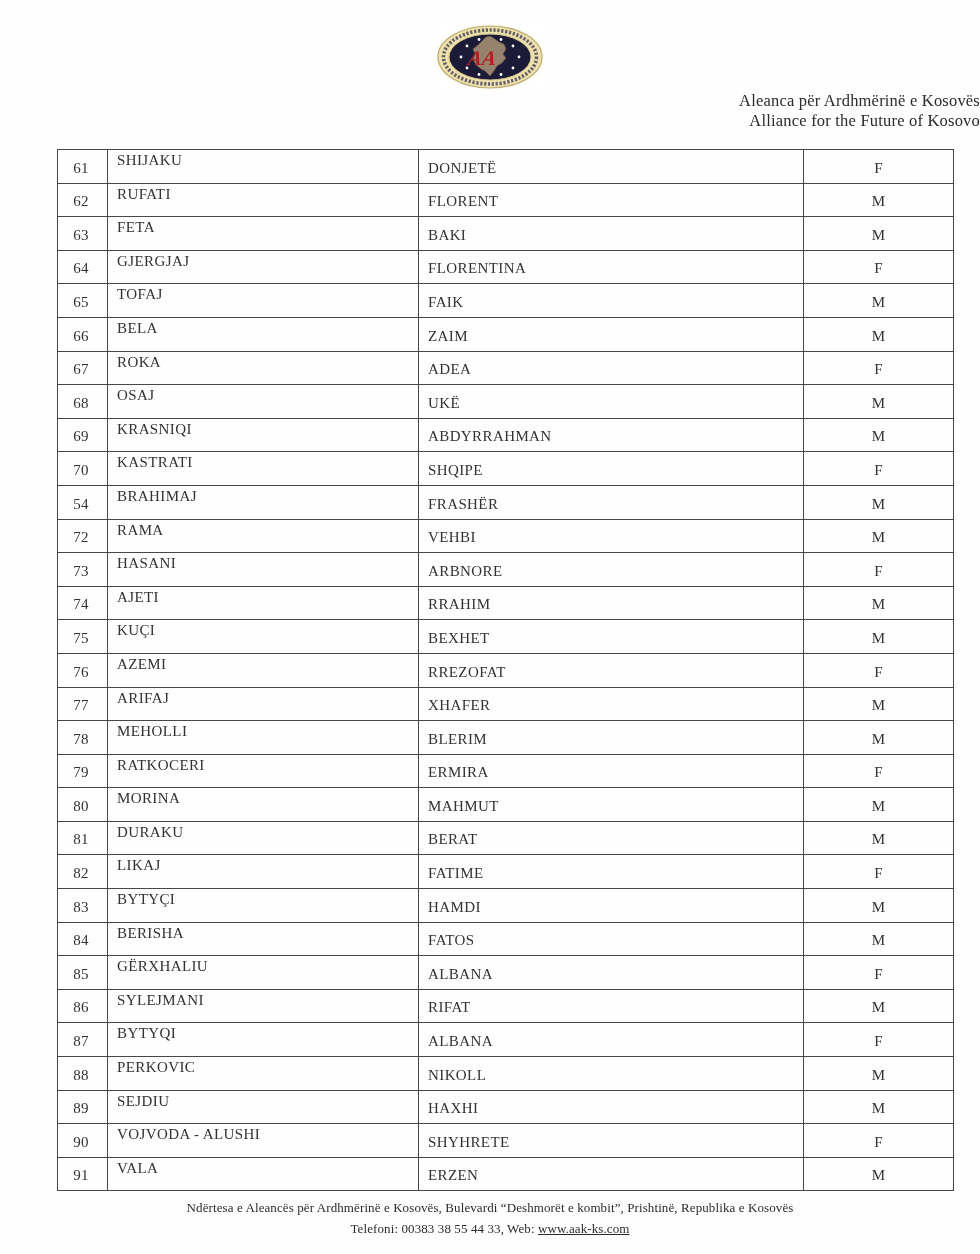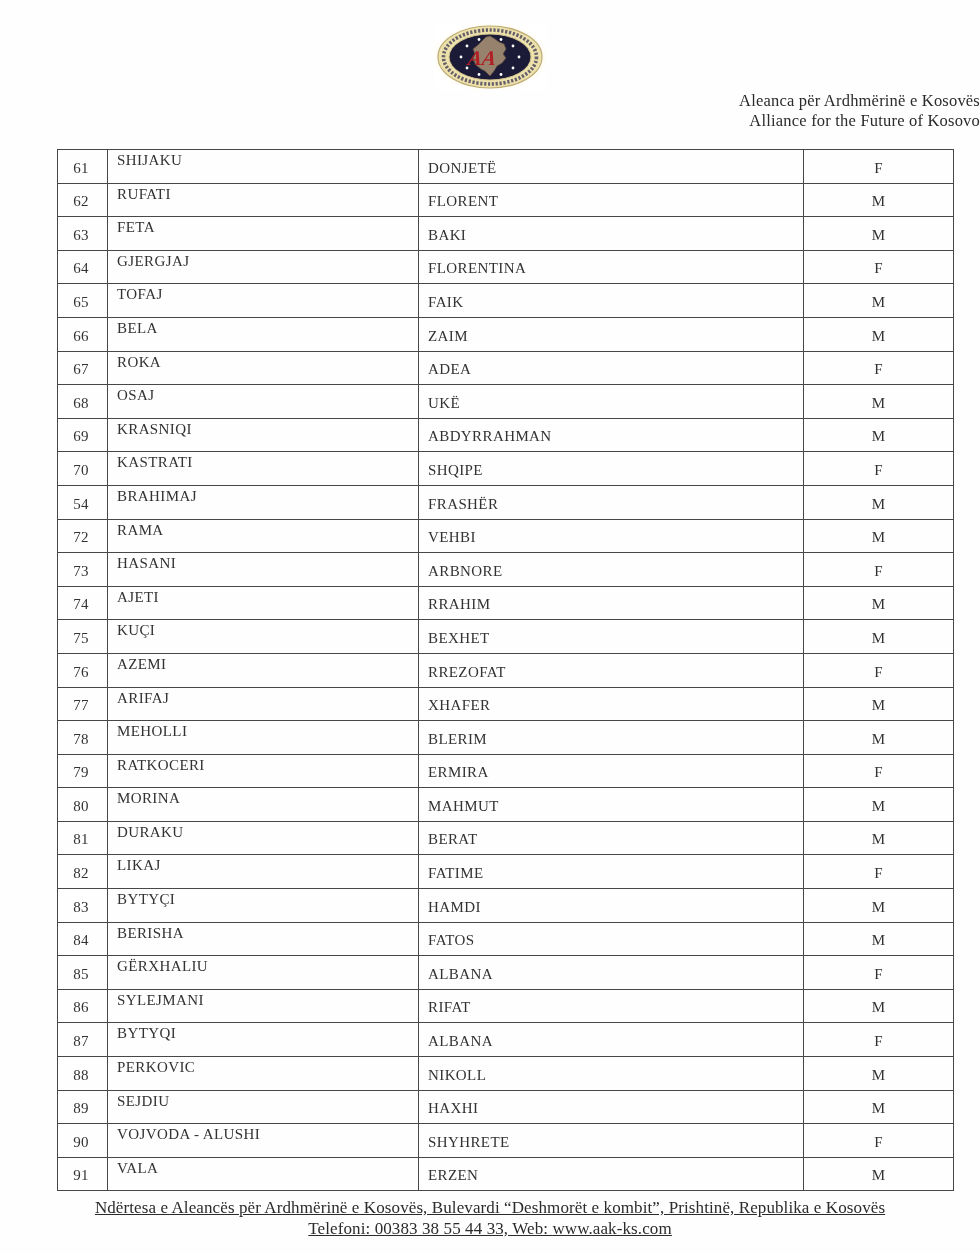--- a/index.html
+++ b/index.html
@@ -81,21 +81,21 @@
 
   
   .footer {
     position: absolute;
     top: 1197px;
     left: 0;
     width: 100%;
     text-align: center;
     line-height: 21px;
   }
-  .footer-line { font-size: 17px; color: #2b2b2b; letter-spacing: 0.1px; text-decoration: underline; }
+  .footer-line { font-size: 13px; color: #2b2b2b; letter-spacing: 0.1px; }
   .footer a {
     color: #2b2b2b;
     text-decoration: underline;
   }
 </style>
 </head>
 <body>
 
 <div class="page">
 

